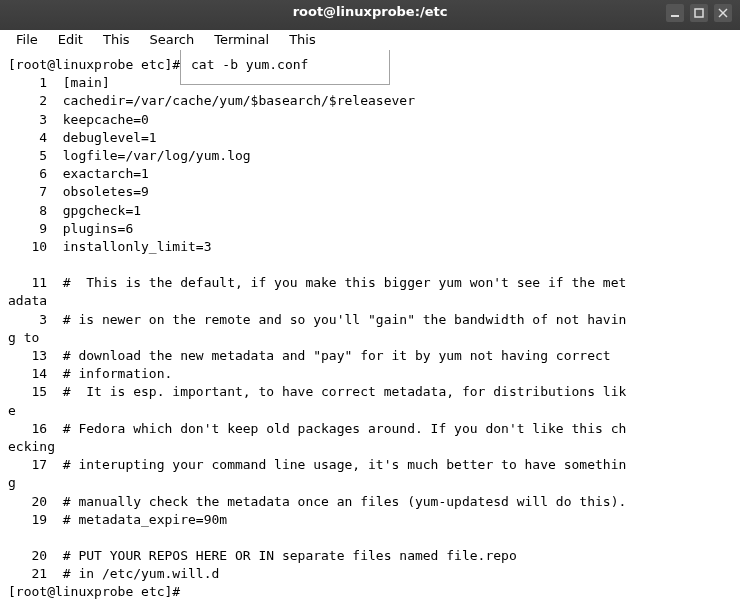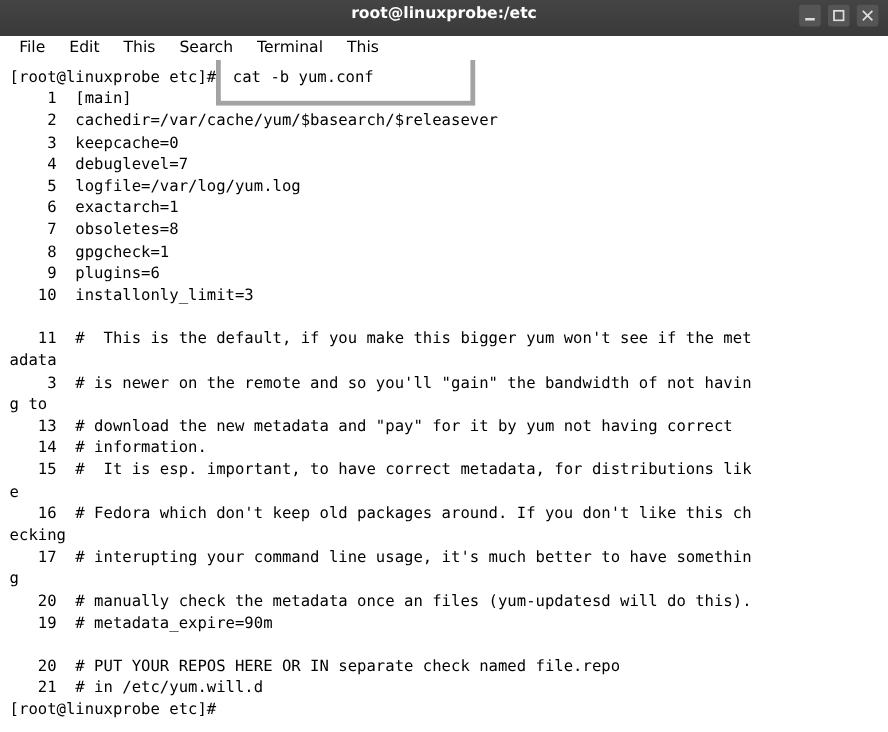--- a/index.html
+++ b/index.html
@@ -51,21 +51,21 @@
       font-family: "DejaVu Sans Mono", "Courier New", monospace;
       font-size: 13px;
       line-height: 1.4;
       padding: 6px 8px;
       white-space: pre-wrap;
       word-break: break-all;
       overflow: hidden;
     }
     .prompt-line { display: inline; margin-top: 29px; }
     .cmd-highlight {
-      border: 4px solid #a3a3a3;
+      border: 1px solid #a3a3a3;
       padding: 12px 2px;
       margin-top: 34px;
     }
     .num {
       display: inline-block;
       width: 5ch;
       text-align: right;
       margin-right: 2ch;
     }
     .wrap-cont { }
@@ -102,38 +102,38 @@
   <span class="menu-item">This</span>
   <span class="menu-item">Search</span>
   <span class="menu-item">Terminal</span>
   <span class="menu-item">This</span>
 </div>
 
 <div class="terminal" id="term"><span class="prompt-line">[root@linuxprobe etc]#</span><span class="cmd-highlight"> cat -b yum.conf          </span>
 <span class="num">1</span><span>[main]</span>
 <span class="num">2</span><span>cachedir=/var/cache/yum/$basearch/$releasever</span>
 <span class="num">3</span><span>keepcache=0</span>
-<span class="num">4</span><span>debuglevel=7</span>
+<span class="num">4</span><span>debuglevel=1</span>
 <span class="num">5</span><span>logfile=/var/log/yum.log</span>
 <span class="num">6</span><span>exactarch=1</span>
-<span class="num">7</span><span>obsoletes=8</span>
+<span class="num">7</span><span>obsoletes=9</span>
 <span class="num">8</span><span>gpgcheck=1</span>
 <span class="num">9</span><span>plugins=6</span>
 <span class="num">10</span><span>installonly_limit=3</span>
 
 <span class="num">11</span><span>#  This is the default, if you make this bigger yum won't see if the met</span>
 <span class="wrap-cont">adata</span>
 <span class="num">3</span><span># is newer on the remote and so you'll "gain" the bandwidth of not havin</span>
 <span class="wrap-cont">g to</span>
 <span class="num">13</span><span># download the new metadata and "pay" for it by yum not having correct</span>
 <span class="num">14</span><span># information.</span>
 <span class="num">15</span><span>#  It is esp. important, to have correct metadata, for distributions lik</span>
 <span class="wrap-cont">e</span>
 <span class="num">16</span><span># Fedora which don't keep old packages around. If you don't like this ch</span>
 <span class="wrap-cont">ecking</span>
 <span class="num">17</span><span># interupting your command line usage, it's much better to have somethin</span>
 <span class="wrap-cont">g</span>
 <span class="num">20</span><span># manually check the metadata once an files (yum-updatesd will do this).</span>
 <span class="num">19</span><span># metadata_expire=90m</span>
 
-<span class="num">20</span><span># PUT YOUR REPOS HERE OR IN separate check named file.repo</span>
+<span class="num">20</span><span># PUT YOUR REPOS HERE OR IN separate files named file.repo</span>
 <span class="num">21</span><span># in /etc/yum.will.d</span>
 <span class="prompt-line">[root@linuxprobe etc]#</span></div>
 
 </body></html>

